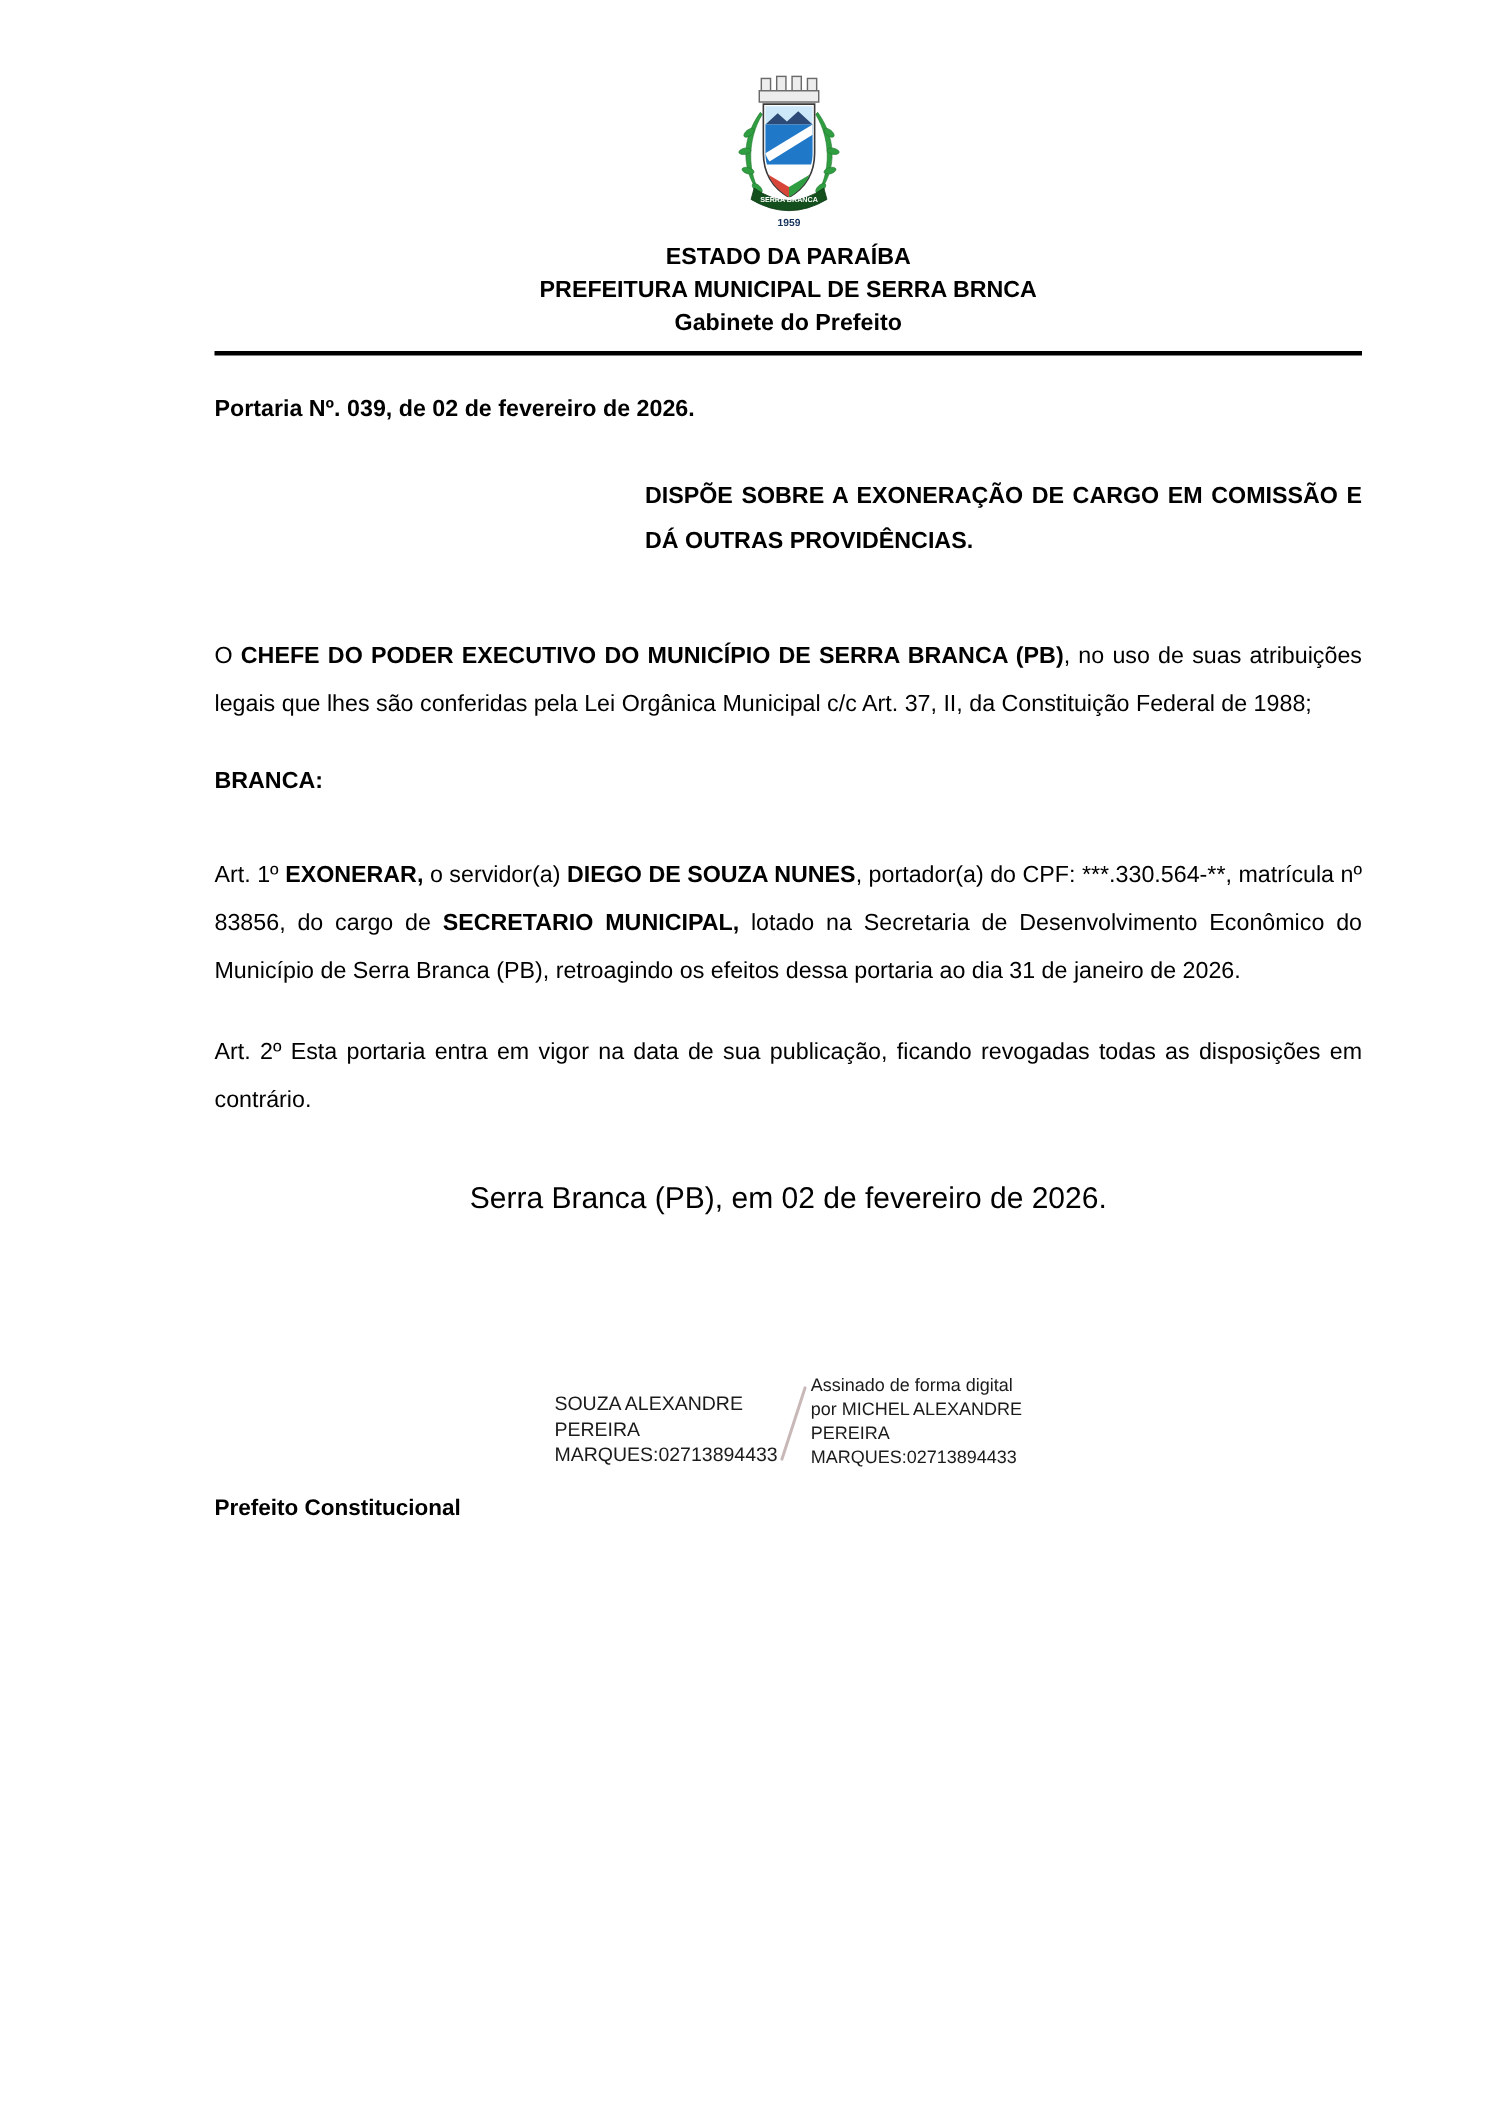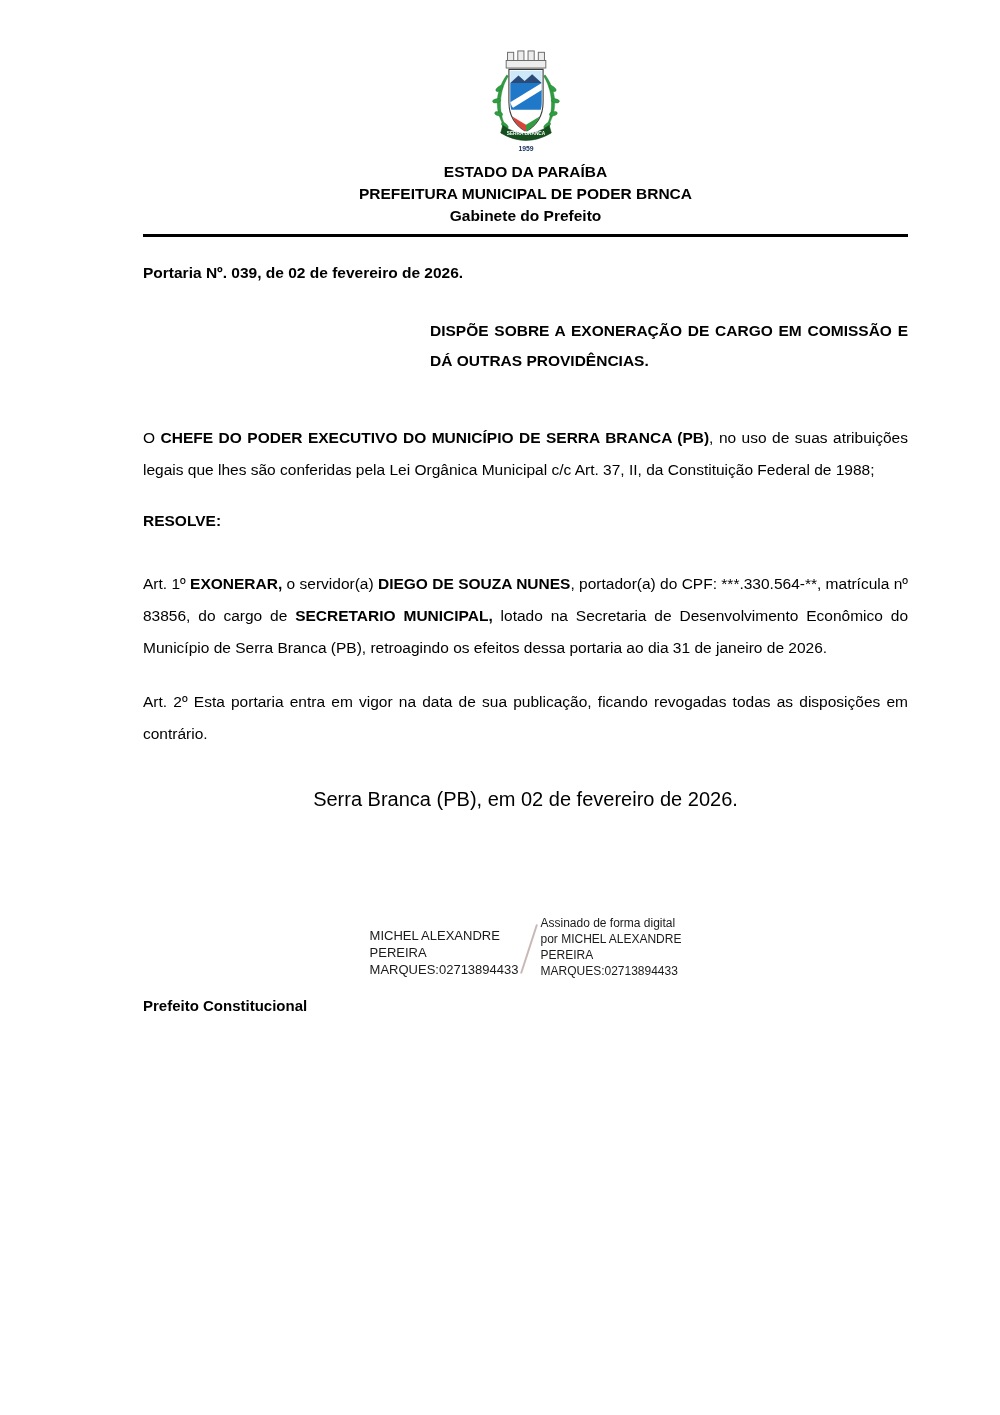--- a/index.html
+++ b/index.html
@@ -110,42 +110,42 @@
         </g>
 
         <g>
           <path d="M26 116 q34 24 68 0 l3 11 q-37 22 -74 0 Z" fill="#14501e" stroke="#0d3a15" stroke-width="0.8"></path>
           <text x="60" y="130" font-size="7" font-weight="bold" fill="#ffffff" text-anchor="middle">SERRA BRANCA</text>
         </g>
         <text x="60" y="153" font-size="10" font-weight="bold" fill="#14325a" text-anchor="middle">1959</text>
       </svg>
     </div>
     <div class="hl">ESTADO DA PARAÍBA</div>
-    <div class="hl">PREFEITURA MUNICIPAL DE PODER BRNCA</div>
+    <div class="hl">PREFEITURA MUNICIPAL DE SERRA BRNCA</div>
     <div class="hl">Gabinete do Prefeito</div>
     <div class="rule"></div>
   </header>
 
   <main>
     <p class="portaria-title">Portaria Nº. 039, de 02 de fevereiro de 2026.</p>
 
     <p class="summary">DISPÕE SOBRE A EXONERAÇÃO DE CARGO EM COMISSÃO E DÁ OUTRAS PROVIDÊNCIAS.</p>
 
     <p class="para"><span>O </span><b>CHEFE DO PODER EXECUTIVO DO MUNICÍPIO DE SERRA BRANCA (PB)</b><span>, no uso de suas atribuições legais que lhes são conferidas pela Lei Orgânica Municipal c/c Art. 37, II, da Constituição Federal de 1988;</span></p>
 
-    <p class="resolve">RESOLVE:</p>
+    <p class="resolve">BRANCA:</p>
 
     <p class="para after-resolve"><span>Art. 1º </span><b>EXONERAR,</b><span> o servidor(a) </span><b>DIEGO DE SOUZA NUNES</b><span>, portador(a) do CPF: ***.330.564-**, matrícula nº 83856, do cargo de </span><b>SECRETARIO MUNICIPAL,</b><span> lotado na Secretaria de Desenvolvimento Econômico do Município de Serra Branca (PB), retroagindo os efeitos dessa portaria ao dia 31 de janeiro de 2026.</span></p>
     <p class="para tight"><span>Art. 2º Esta portaria entra em vigor na data de sua publicação, ficando revogadas todas as disposições em contrário.</span></p>
 
     <p class="dateline">Serra Branca (PB), em 02 de fevereiro de 2026.</p>
 
     <div class="sig-block">
       <div class="sig-digital">
-        <div class="sig-left">MICHEL ALEXANDRE
+        <div class="sig-left">SOUZA ALEXANDRE
 PEREIRA
 MARQUES:02713894433</div>
         <div class="sig-flourish"></div>
         <div class="sig-right">Assinado de forma digital
 por MICHEL ALEXANDRE
 PEREIRA
 MARQUES:02713894433</div>
       </div>
       <p class="sig-title">Prefeito Constitucional</p>
     </div>

